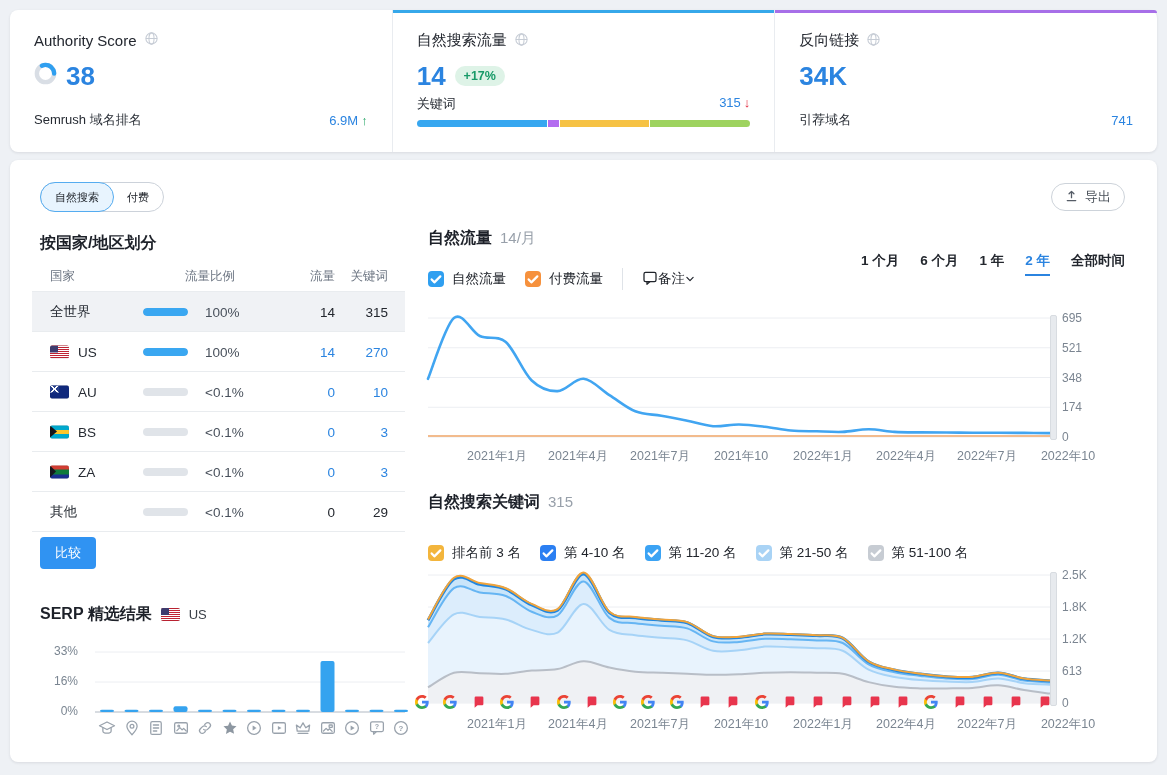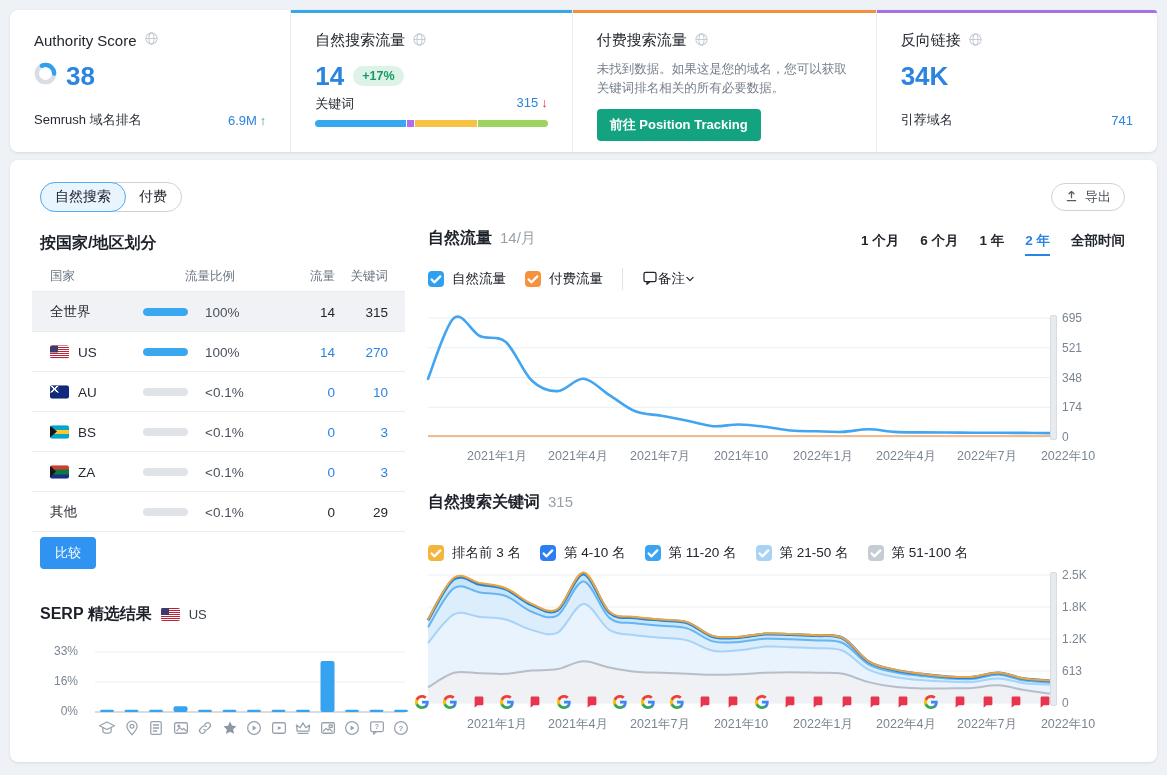--- a/index.html
+++ b/index.html
@@ -29,21 +29,21 @@
   .seg{height:100%;}
   .paid-msg{margin-top:10px;font-size:12.5px;line-height:1.55;color:#747e8b;width:255px;}
   .green-btn{position:absolute;left:24px;top:99px;background:#13a380;color:#fff;border:none;
              font-size:13px;font-weight:bold;border-radius:4px;padding:7px 13px;cursor:pointer;
              font-family:inherit;}
   
   .panel{position:absolute;left:10px;top:160px;width:1147px;height:602px;background:#fff;
          border-radius:8px;box-shadow:0 1px 3px rgba(25,30,40,.10);}
   .tab-group{position:absolute;left:30px;top:22px;display:flex;border:1px solid #ccd2da;
              border-radius:15px;background:#fff;height:28px;align-items:stretch;}
-  .tab{display:flex;align-items:center;padding:0 14px;font-size:14px;color:#20242b;cursor:pointer;}
+  .tab{display:flex;align-items:center;padding:0 14px;font-size:11px;color:#20242b;cursor:pointer;}
   .tab.active{background:#e8f4fe;border:1px solid #55acf0;border-radius:15px;margin:-1px;}
   .export-btn{position:absolute;right:32px;top:23px;height:28px;border:1px solid #cdd3da;
               border-radius:15px;display:flex;align-items:center;gap:7px;padding:0 13px;
               color:#495059;font-size:13px;background:#fff;cursor:pointer;box-sizing:border-box;}
   .sec-title{font-size:16px;font-weight:bold;color:#1d2129;}
   .sub{font-size:15px;font-weight:normal;color:#98a0aa;}
   
   .geo-title{position:absolute;left:30px;top:73px;}
   .tbl{position:absolute;left:22px;top:104px;width:373px;text-decoration:underline;}
   .t-head{position:relative;height:27px;font-size:12.5px;color:#6d7683;}
@@ -81,21 +81,21 @@
   .flag-bs::before{content:'';position:absolute;left:0;top:0;border-top:6.5px solid transparent;
       border-bottom:6.5px solid transparent;border-left:7px solid #16161a;}
   .flag-za{background:linear-gradient(#d23d33 0 50%,#1a2e8f 50%);}
   .flag-za::before{content:'';position:absolute;left:0;top:4px;height:5px;right:0;background:#0f7a3c;}
   .flag-za::after{content:'';position:absolute;left:0;top:0;border-top:6.5px solid transparent;
       border-bottom:6.5px solid transparent;border-left:6px solid #17171c;}
   
   .traffic-title{position:absolute;left:418px;top:68px;display:flex;align-items:baseline;gap:8px;}
   .ranges{position:absolute;right:32px;top:72px;display:flex;gap:21px;font-size:13.5px;
           color:#23272e;font-weight:bold;}
-  .range{cursor:pointer;padding-bottom:4px;}
+  .range{cursor:pointer;padding-bottom:4px;margin-top:20px;}
   .range.active{color:#2b84e0;border-bottom:2px solid #2b84e0;}
   .legend-row{position:absolute;display:flex;align-items:center;gap:19px;}
   .leg{display:flex;align-items:center;gap:8px;font-size:13.5px;color:#20242b;cursor:pointer;}
   .cb{width:16px;height:16px;border-radius:4px;display:inline-block;flex:none;}
   .cb svg{display:block;width:16px;height:16px;}
   .v-div{width:1px;height:22px;background:#dfe3e8;}
   .note-ctl{display:flex;align-items:center;font-size:13.5px;color:#20242b;cursor:pointer;}
   .ylabels{position:absolute;left:1052px;width:45px;}
   .ylabels span{position:absolute;left:0;font-size:12px;color:#7b8591;transform:translateY(-50%);}
   .xlabels{position:absolute;left:418px;width:700px;height:16px;}
@@ -156,33 +156,20 @@
         <span><span class="lnk">315</span><span class="dn-arr">↓</span></span>
       </div>
       <div class="seg-bar" id="seg-bar">
           <div class="seg" style="background: rgb(55, 167, 240); width: 39.5%;"></div>
           <div class="seg" style="background: rgb(179, 108, 240); width: 3.3%;"></div>
           <div class="seg" style="background: rgb(246, 194, 68); width: 27%;"></div>
           <div class="seg" style="background: rgb(158, 211, 95); width: 30.2%;"></div>
         </div>
     </section>
 
-    <section class="card">
-      <div class="accent" id="accent-paid" style="background: rgb(242, 145, 60);"></div>
-      <div class="card-title-row">
-        <span>付费搜索流量</span>
-        <span><svg width="15" height="15" viewBox="0 0 20 20" fill="none" stroke="#c6ccd5" stroke-width="1.4">
-              <circle cx="10" cy="10" r="7.5"></circle>
-              <ellipse cx="10" cy="10" rx="3.4" ry="7.5"></ellipse>
-              <path d="M2.5 10h15"></path>
-            </svg></span>
-      </div>
-      <div class="paid-msg">未找到数据。如果这是您的域名，您可以获取关键词排名相关的所有必要数据。</div>
-      <button class="green-btn">前往 Position Tracking</button>
-    </section>
 
     <section class="card">
       <div class="accent" id="accent-backlinks" style="background: rgb(167, 111, 232);"></div>
       <div class="card-title-row">
         <span>反向链接</span>
         <span><svg width="15" height="15" viewBox="0 0 20 20" fill="none" stroke="#c6ccd5" stroke-width="1.4">
               <circle cx="10" cy="10" r="7.5"></circle>
               <ellipse cx="10" cy="10" rx="3.4" ry="7.5"></ellipse>
               <path d="M2.5 10h15"></path>
             </svg></span>

